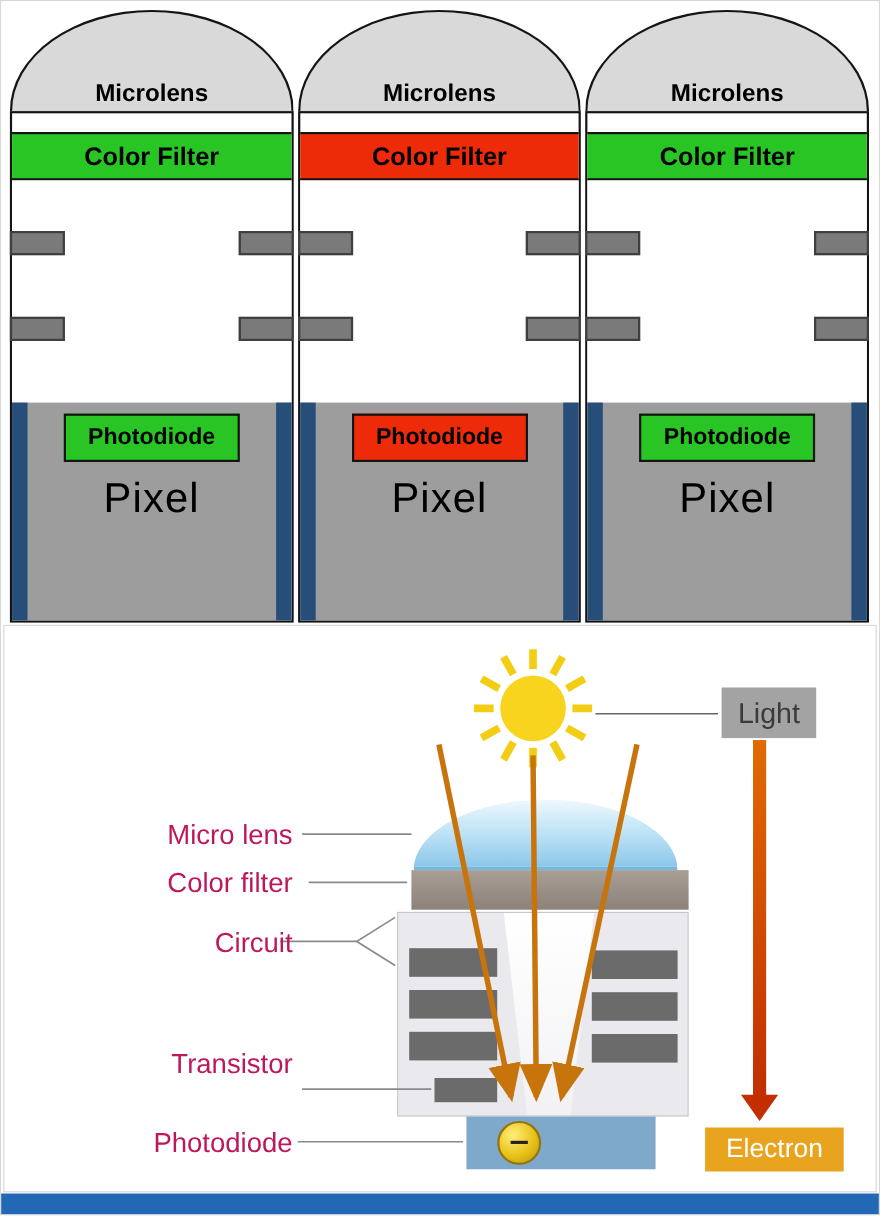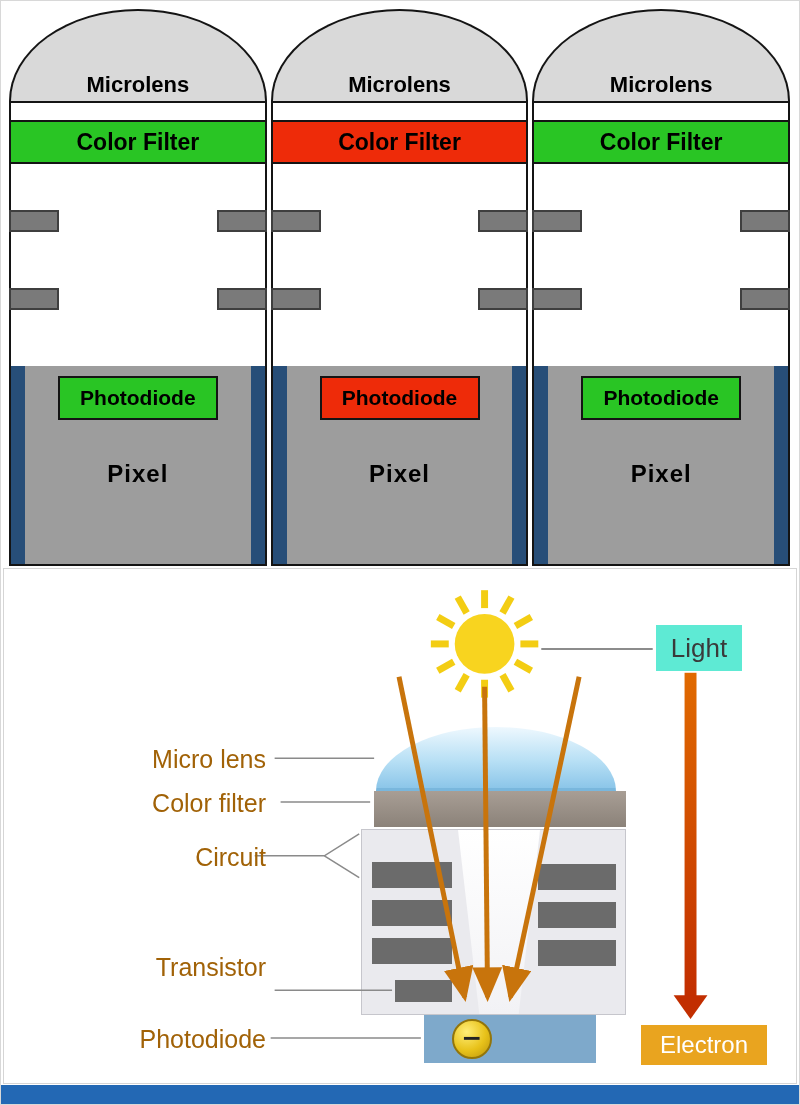--- a/index.html
+++ b/index.html
@@ -18,21 +18,21 @@
             text-align:center; font-weight:bold; font-size:23px; color:#000; line-height:40px; }
   .mid { position:relative; flex:1; background:#fff; }
   .metal { position:absolute; width:50px; height:22px; background:#7a7a7a; border:2px solid #3f3f3f; }
   .metal.r1 { top:46px; } .metal.r2 { top:124px; }
   .metal.ml { left:-2px; } .metal.mr { right:-2px; }
   .pixel-region { position:relative; height:198px; background:#9d9d9d; text-align:center; }
   .iso { position:absolute; top:0; bottom:0; width:14px; background:#274e78; }
   .iso.l { left:0; } .iso.r { right:0; }
   .pd-box { position:relative; margin:10px auto 0; width:160px; height:44px; border:2px solid #141414;
             font-weight:bold; font-size:21px; color:#000; line-height:40px; }
-  .pixel-label { margin-top:40px; font-weight:bold; font-size:24px; color:#000; letter-spacing:1px; }
+  .pixel-label { margin-top:12px; font-weight:normal; font-size:38px; color:#000; letter-spacing:1px; }
 
   
   .bottom-section { position:relative; margin:2px 2px 0 2px; height:516px; background:#fff; border:1px solid #d5d5d5; }
   .abs { position:absolute; }
   .micro-lens { left:372px; top:158px; width:240px; height:64px;
       background:linear-gradient(#eef8fe, #b8e0f5 55%, #8cc6e9);
       border-radius:120px 120px 0 0 / 64px 64px 0 0; border-bottom:3px solid #79b7dd; z-index:1; }
   .filter-bar { left:370px; top:222px; width:252px; height:36px; background:linear-gradient(#a89e95,#8b8279); z-index:1; }
   .circuit-box { left:357px; top:260px; width:265px; height:186px; background:#eaeaee; border:1px solid #c6c6cc; z-index:1; }
   .center-strip { position:absolute; left:96px; top:0; width:82px; height:100%;
@@ -47,21 +47,21 @@
   .br3 { left:176px; top:110px; width:78px; height:26px; }
   .pd-bar { left:420px; top:446px; width:172px; height:48px; background:#7ea9cb; z-index:1; }
   .e-ball { left:448px; top:450px; width:40px; height:40px; border-radius:50%;
       background:radial-gradient(circle at 35% 30%, #ffee77, #e8c21a 55%, #bb930b);
       border:2px solid #93750a; z-index:6; text-align:center; line-height:34px;
       font-family:"DejaVu Sans", sans-serif; font-weight:bold; font-size:25px; color:#222; }
   .light-box { left:652px; top:56px; width:86px; height:46px; background:#f6cf1b; z-index:1;
       text-align:center; line-height:46px; font-size:26px; color:#3a3a3a; }
   .electron-box { left:637px; top:456px; width:126px; height:40px; background:#e9a41f; z-index:6;
       text-align:center; line-height:40px; font-size:24px; color:#fff; }
-  .side-label { left:62px; width:200px; text-align:right; font-size:25px; color:#a16207; line-height:28px; z-index:7; }
+  .side-label { left:62px; width:200px; text-align:right; font-size:25px; color:#be185d; line-height:28px; z-index:7; }
   .lbl-microlens { top:176px; } .lbl-colorfilter { top:220px; } .lbl-circuit { top:274px;text-align:right; }
   .lbl-transistor { top:384px; } .lbl-photodiode { top:456px; }
   .overlay { position:absolute; left:0; top:0; width:100%; height:100%; z-index:5; pointer-events:none; }
 
   .footer-bar { position:absolute; left:0; right:0; bottom:0; height:19px; background:#2368b4; }
 </style>
 </head>
 <body>
 
 <div class="page">
@@ -145,21 +145,21 @@
       <div class="block bl1"></div>
       <div class="block bl2"></div>
       <div class="block bl3"></div>
       <div class="block bl4"></div>
       <div class="block br1"></div>
       <div class="block br2"></div>
       <div class="block br3"></div>
     </div>
     <div class="abs pd-bar"></div>
     <div class="abs e-ball">−</div>
-    <div class="abs light-box" style="background-color: #5eead4;">Light</div>
+    <div class="abs light-box" style="background-color: #a3a3a3;">Light</div>
     <div class="abs electron-box" style="background-color: rgb(233, 164, 31);">Electron</div>
 
     <div class="abs side-label lbl-microlens">Micro lens</div>
     <div class="abs side-label lbl-colorfilter">Color filter</div>
     <div class="abs side-label lbl-circuit">Circuit</div>
     <div class="abs side-label lbl-transistor">Transistor</div>
     <div class="abs side-label lbl-photodiode">Photodiode</div>
 
     <svg class="overlay" viewBox="0 0 796 516">
       <defs>

